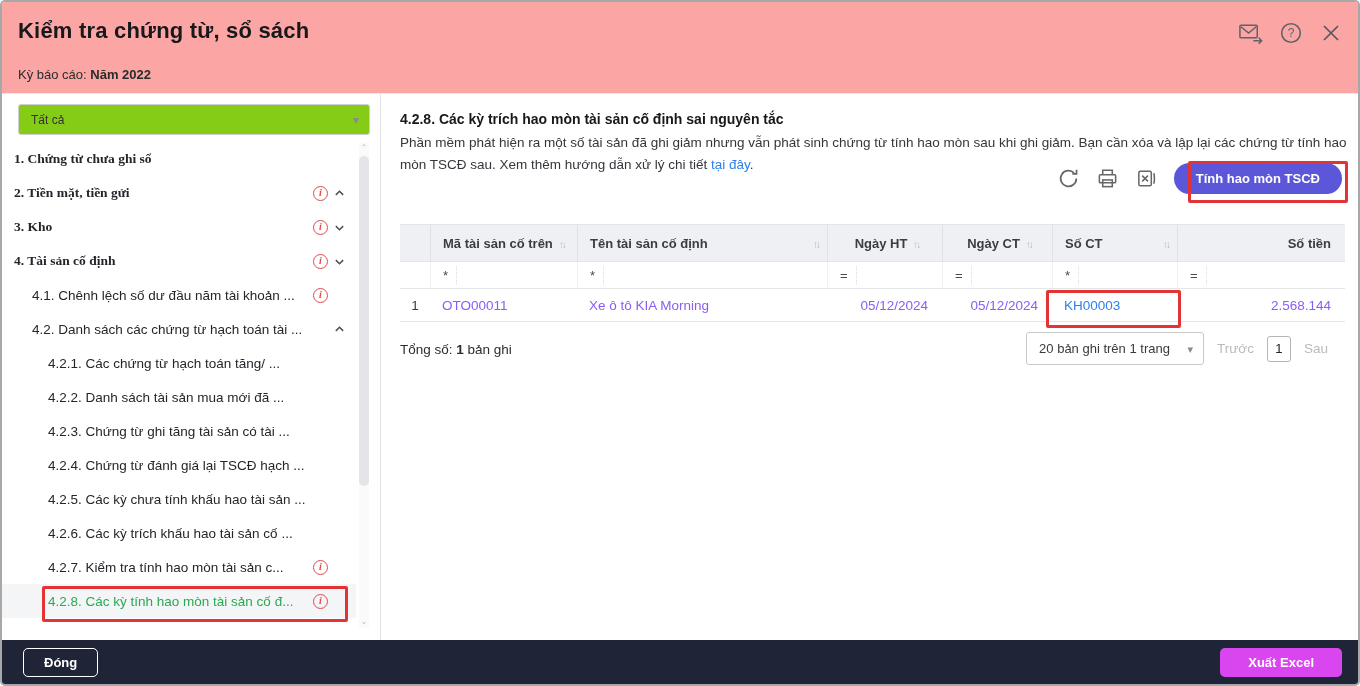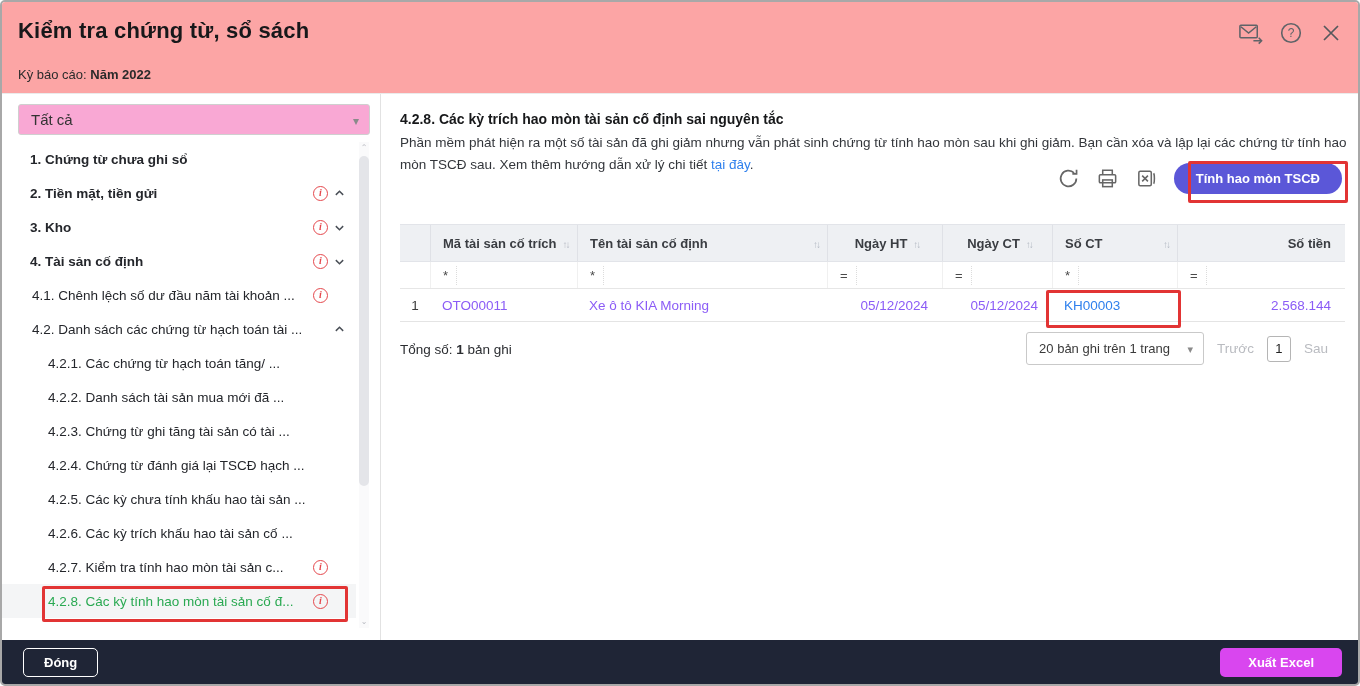--- a/index.html
+++ b/index.html
@@ -10,27 +10,27 @@
   .hdr { position:absolute; left:0; top:0; right:0; height:92px; background:#fca5a5; border-bottom:1px solid #ebebeb; }
   .hdr-title { position:absolute; left:16px; top:16px; font-size:22px; font-weight:700; color:#17181a; letter-spacing:.2px; }
   .hdr-period { position:absolute; left:16px; top:65px; font-size:13px; color:#2b2b2b; }
   .hdr-period b { font-weight:700; }
   .hdr-icons { position:absolute; right:14px; top:18px; display:flex; gap:14px; align-items:center; }
   .hicon { width:26px; height:26px; display:flex; align-items:center; justify-content:center; cursor:pointer; }
 
   
   .sidebar { position:absolute; left:0; top:92px; width:378px; bottom:44px; background:#fff; }
   .divider-v { position:absolute; left:378px; top:92px; bottom:44px; width:1px; background:#e2e2e2; }
-  .dd { position:absolute; left:16px; top:10px; width:352px; height:31px; border:1px solid #cfcfcf; border-radius:3px; background:#f9a8d4;
-        display:flex; align-items:center; justify-content:space-between; padding:0 10px 0 12px; font-size:15px; color:#333; cursor:pointer; }
+  .dd { position:absolute; left:16px; top:10px; width:352px; height:31px; border:1px solid #cfcfcf; border-radius:3px; background:#84cc16;
+        display:flex; align-items:center; justify-content:space-between; padding:0 10px 0 12px; font-size:12px; color:#333; cursor:pointer; }
   .dd .caret::after { content:"▾"; color:#8a8a8a; font-size:12px; }
   .tree { position:absolute; left:0; top:48px; right:24px; }
   .titem { height:34px; display:flex; align-items:center; padding-right:6px; font-size:13.5px; color:#24262b; cursor:pointer; }
   .titem .lbl { flex:1; white-space:nowrap; overflow:hidden; }
-  .lvl1 { padding-left:28px; font-weight:700; }
+  .lvl1 { padding-left:12px; font-weight:700;font-family:Liberation Serif, serif; }
   .lvl2 { padding-left:30px; }
   .lvl3 { padding-left:46px; }
   .sel { background:#f4f5f6; color:#2aa952; }
   .slot-chev { width:22px; display:flex; justify-content:center; }
   .info-icon { width:15px; height:15px; min-width:15px; border:1.4px solid #e5484d; border-radius:50%;
                display:inline-flex; align-items:center; justify-content:center; margin-left:6px; }
   .info-icon::after { content:"i"; color:#e5484d; font:italic 700 10px "Liberation Serif",serif; line-height:1; }
   .sb-track { position:absolute; right:11px; top:48px; bottom:12px; width:10px; background:#fafafb; }
   .sb-thumb { position:absolute; top:14px; left:0; width:10px; height:330px; background:#e4e5e9; border-radius:5px; }
   .sb-arrow { position:absolute; left:0; width:10px; height:12px; color:#b7b9c0; font-size:8px; text-align:center; line-height:12px; }
@@ -251,21 +251,21 @@
       </span>
       <button class="btn-accent">Tính hao mòn TSCĐ</button>
     </div>
 
     <div class="tbl">
       <div class="trow thead">
         <div class="th first">
             <span></span>
           </div>
         <div class="th">
-          <span>Mã tài sản cố trích</span>
+          <span>Mã tài sản cố trên</span>
             <span class="sort near"></span>
         </div>
         <div class="th">
           <span>Tên tài sản cố định</span>
             <span class="sort"></span>
         </div>
         <div class="th center">
           <span>Ngày HT</span>
             <span class="sort"></span>
         </div>

